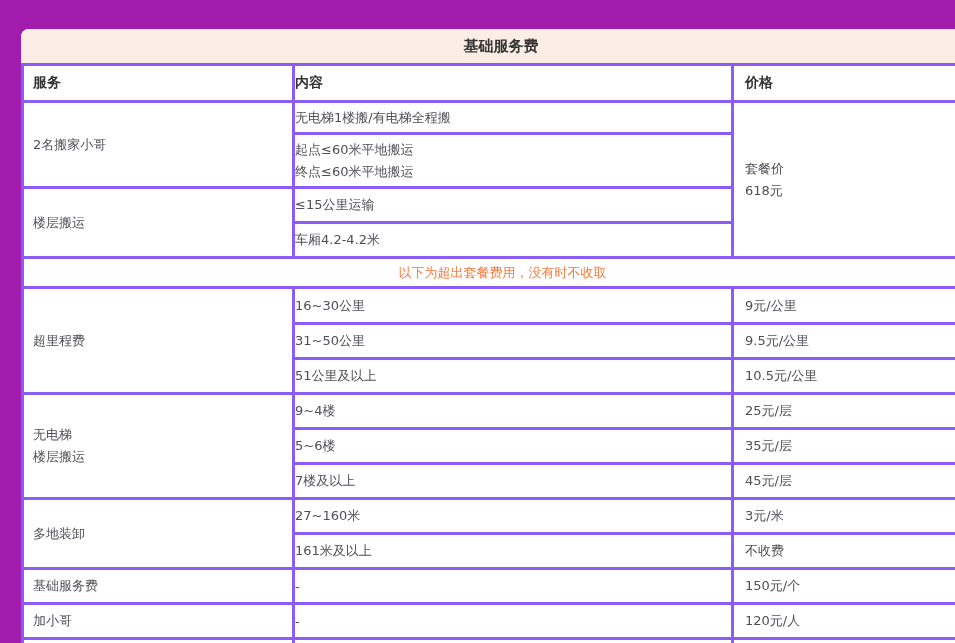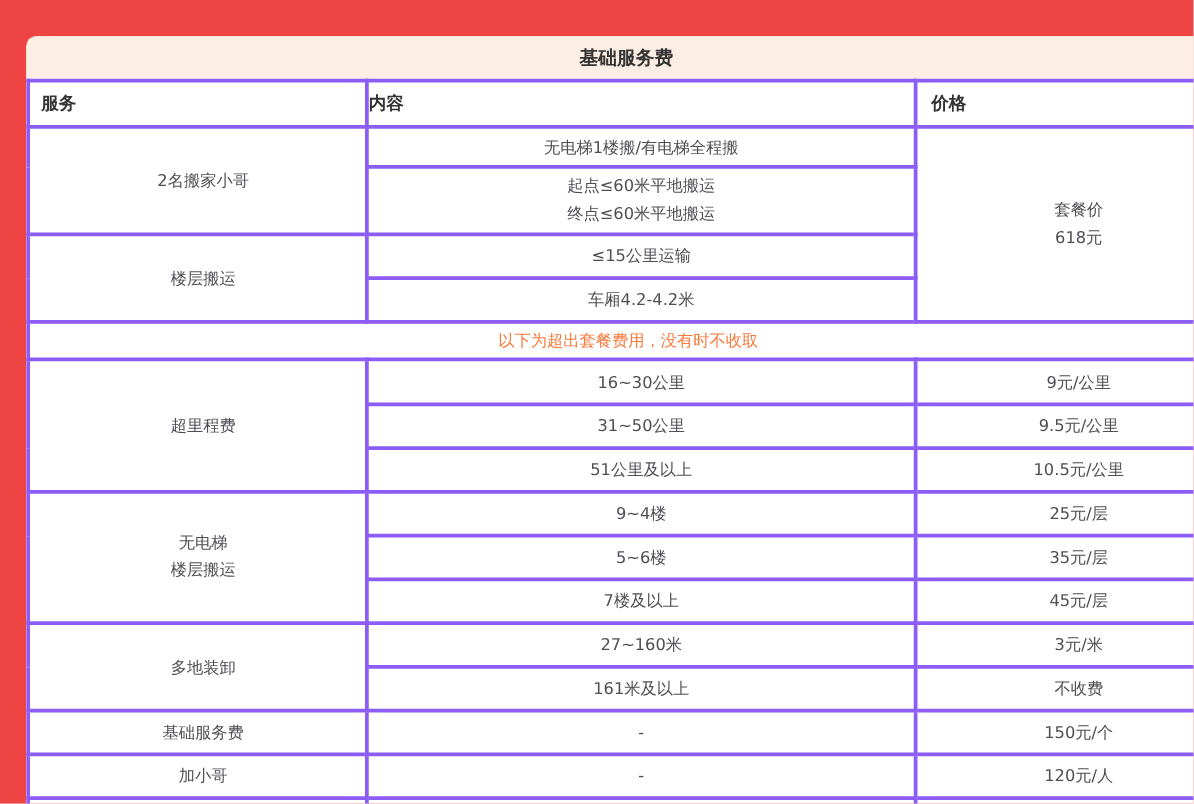--- a/index.html
+++ b/index.html
@@ -5,21 +5,21 @@
   * { box-sizing: border-box; }
   html, body { margin: 0; padding: 0; }
   body {
     font-family: "DejaVu Sans", "Liberation Sans", sans-serif;
     background: #ffffff;
   }
   .viewport {
     position: relative;
     width: 955px;
     height: 643px;
-    background: #ef4444;
+    background: #a21caf;
     overflow: hidden;
   }
   .card {
     position: absolute;
     left: 21px;
     top: 29px;
     width: 960px;
     background: #ffffff;
     border-radius: 8px 8px 0 0;
     overflow: hidden;
@@ -50,21 +50,21 @@
   th {
     font-size: 14px;
     font-weight: bold;
     color: #333333;
     text-align: left;
   }
   td {
     font-size: 13px;
     font-weight: normal;
     color: #4e4e56;
-    text-align: center;
+    text-align: left;
   }
   .cs { padding-left: 9px; }
   .cc { }
   .cp { padding-left: 11px; }
   .line { line-height: 22px; }
   tr.hh  { height: 37px; }
   tr.h32 { height: 32px; }
   tr.h54 { height: 54px; }
   tr.h35 { height: 35px; }
   tr.h36 { height: 36px; }

